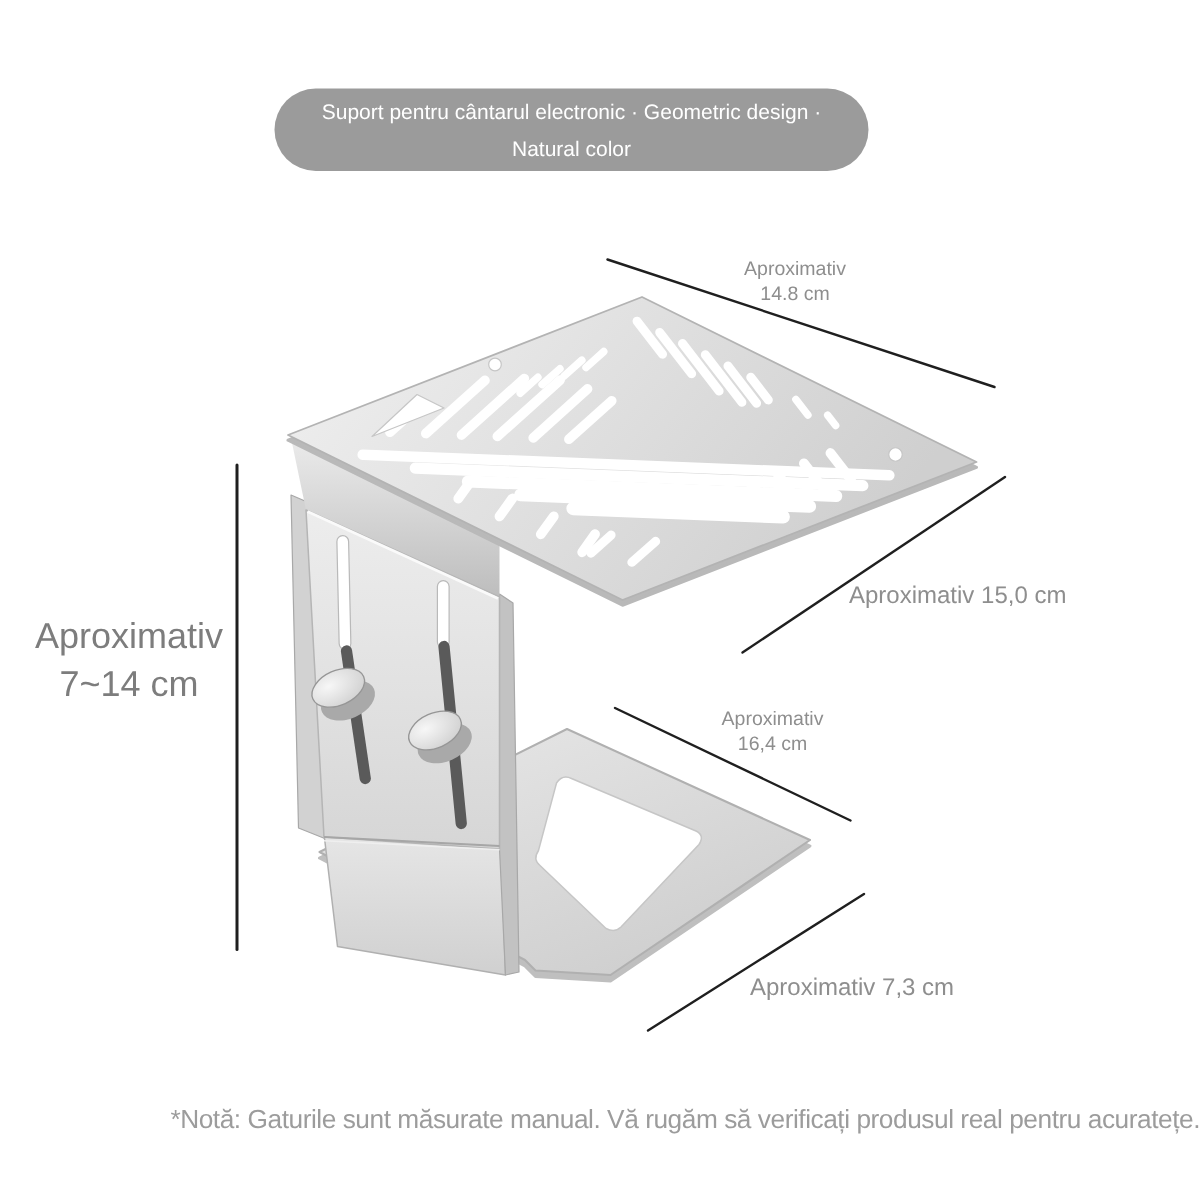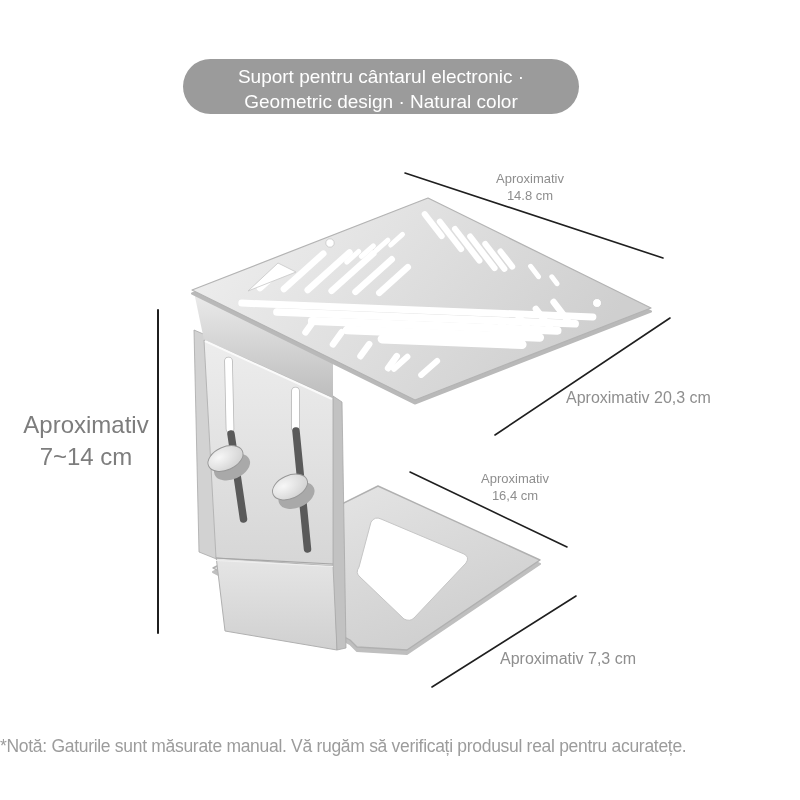--- a/index.html
+++ b/index.html
@@ -3,35 +3,35 @@
 <meta charset="utf-8">
 <style>
   html,body{margin:0;padding:0;background:#ffffff;}
   .canvas{
     position:relative;width:800px;height:800px;background:#ffffff;overflow:hidden;
     font-family:"Liberation Sans", sans-serif;
   }
   .pill{
     position:absolute;left:183px;top:59px;width:396px;height:55px;
     background:var(--badge-bg,#9b9b9b);border-radius:28px;
-    display:flex;align-items:flex-end;justify-content:center;
-    color:var(--badge-text,#ffffff);font-size:19px;line-height:25px;text-align:center;
+    display:flex;align-items:center;justify-content:center;
+    color:var(--badge-text,#ffffff);font-size:14px;line-height:25px;text-align:center;
     padding:0 14px;box-sizing:border-box;
   }
   .dim-label{
     position:absolute;color:var(--label-text,#8e8e8e);text-align:center;
     font-size:13px;line-height:17px;white-space:nowrap;
   }
   .dim-label.single{font-size:16px;line-height:18px;}
   .height-label{
     position:absolute;left:10px;top:409px;width:152px;
     color:var(--height-label-text,#7d7d7d);font-size:24px;line-height:32px;text-align:center;
   }
   .footnote{
-    position:absolute;left:0;top:736px;width:800px;text-align:left;
+    position:absolute;left:0;top:736px;width:800px;text-align:right;
     color:var(--footnote-text,#9c9c9c);font-size:17.5px;letter-spacing:-0.3px;
   }
   svg.product{position:absolute;left:0;top:0;}
 </style>
 </head>
 <body>
 
 <div class="canvas" style="--badge-bg: #9b9b9b; --badge-text: #ffffff; --label-text: #8e8e8e; --height-label-text: #7d7d7d; --footnote-text: #9c9c9c;">
 
   <div class="pill">
@@ -155,21 +155,21 @@
       <line x1="576" y1="596" x2="432" y2="687"></line>
       <line x1="158" y1="310" x2="158" y2="633" stroke-width="2"></line>
     </g>
   </svg>
 
   <div class="dim-label" style="left:455px;top:170px;width:150px;">
     <div>Aproximativ</div>
     <div>14.8 cm</div>
   </div>
 
-  <div class="dim-label single" style="left:566px;top:389px;">Aproximativ 20,3 cm</div>
+  <div class="dim-label single" style="left:566px;top:389px;">Aproximativ 15,0 cm</div>
 
   <div class="dim-label" style="left:445px;top:470px;width:140px;">
     <div>Aproximativ</div>
     <div>16,4 cm</div>
   </div>
 
   <div class="dim-label single" style="left:500px;top:650px;">Aproximativ 7,3 cm</div>
 
   <div class="height-label">
     <div>Aproximativ</div>

